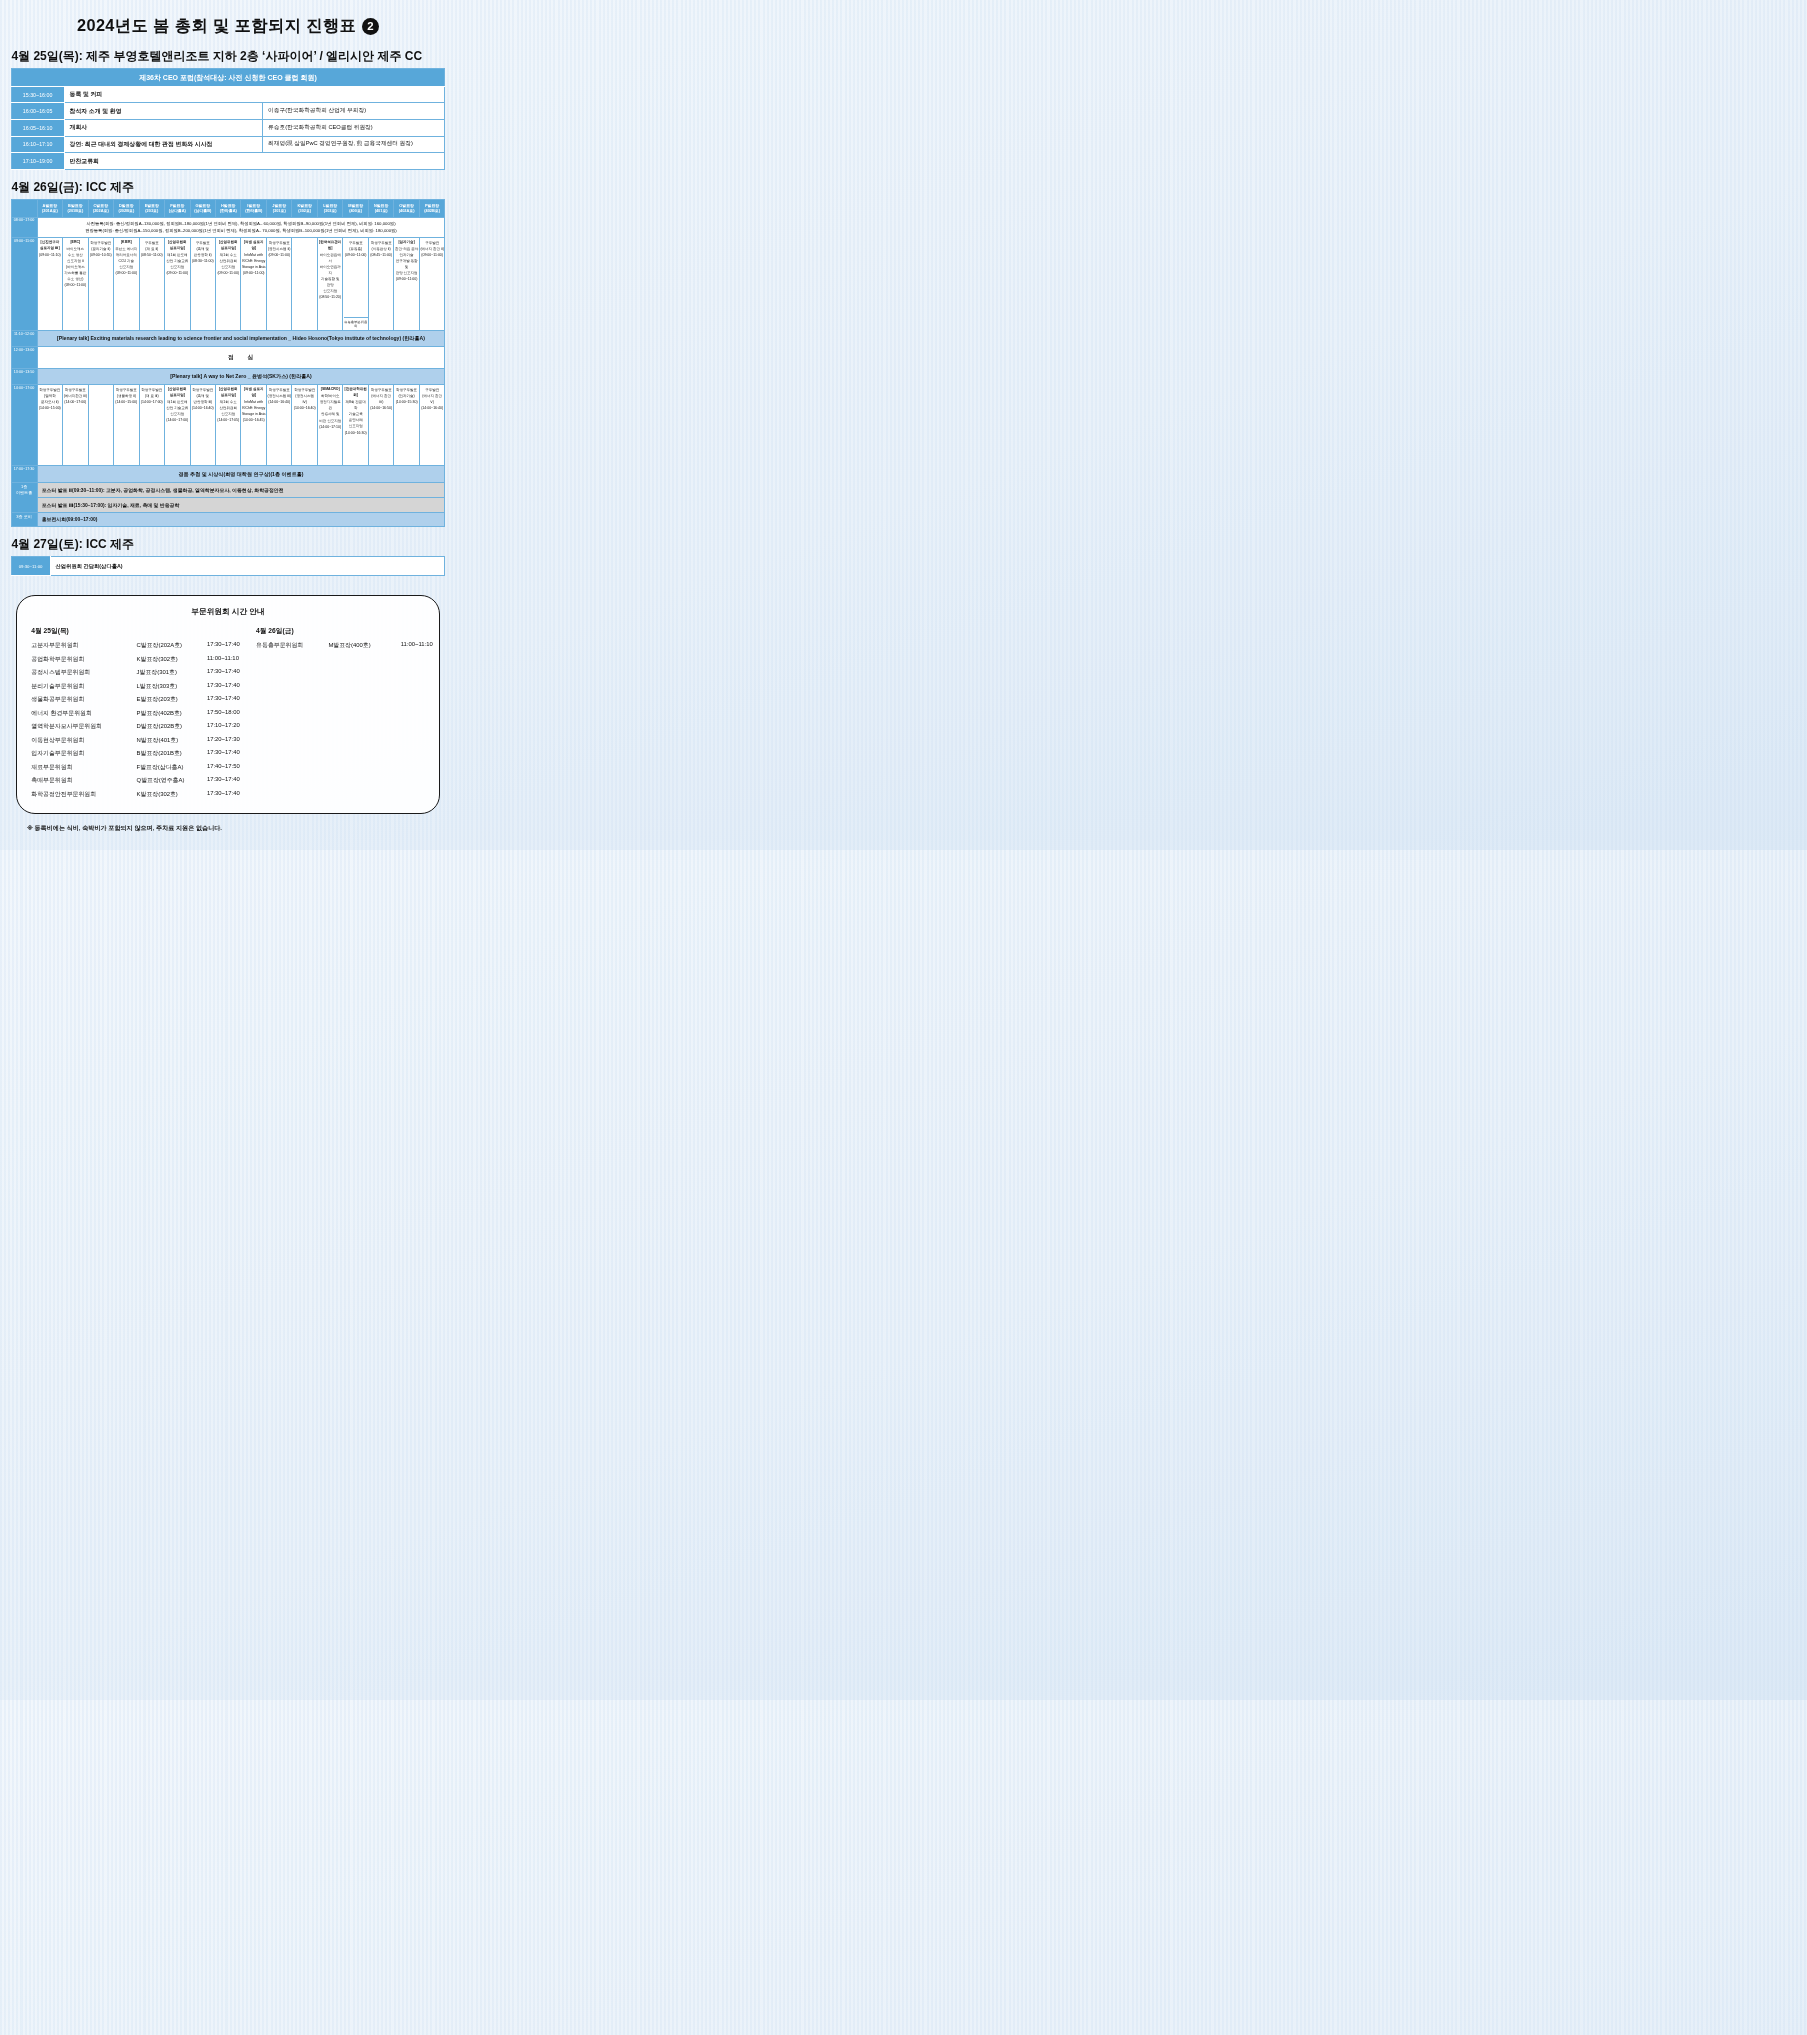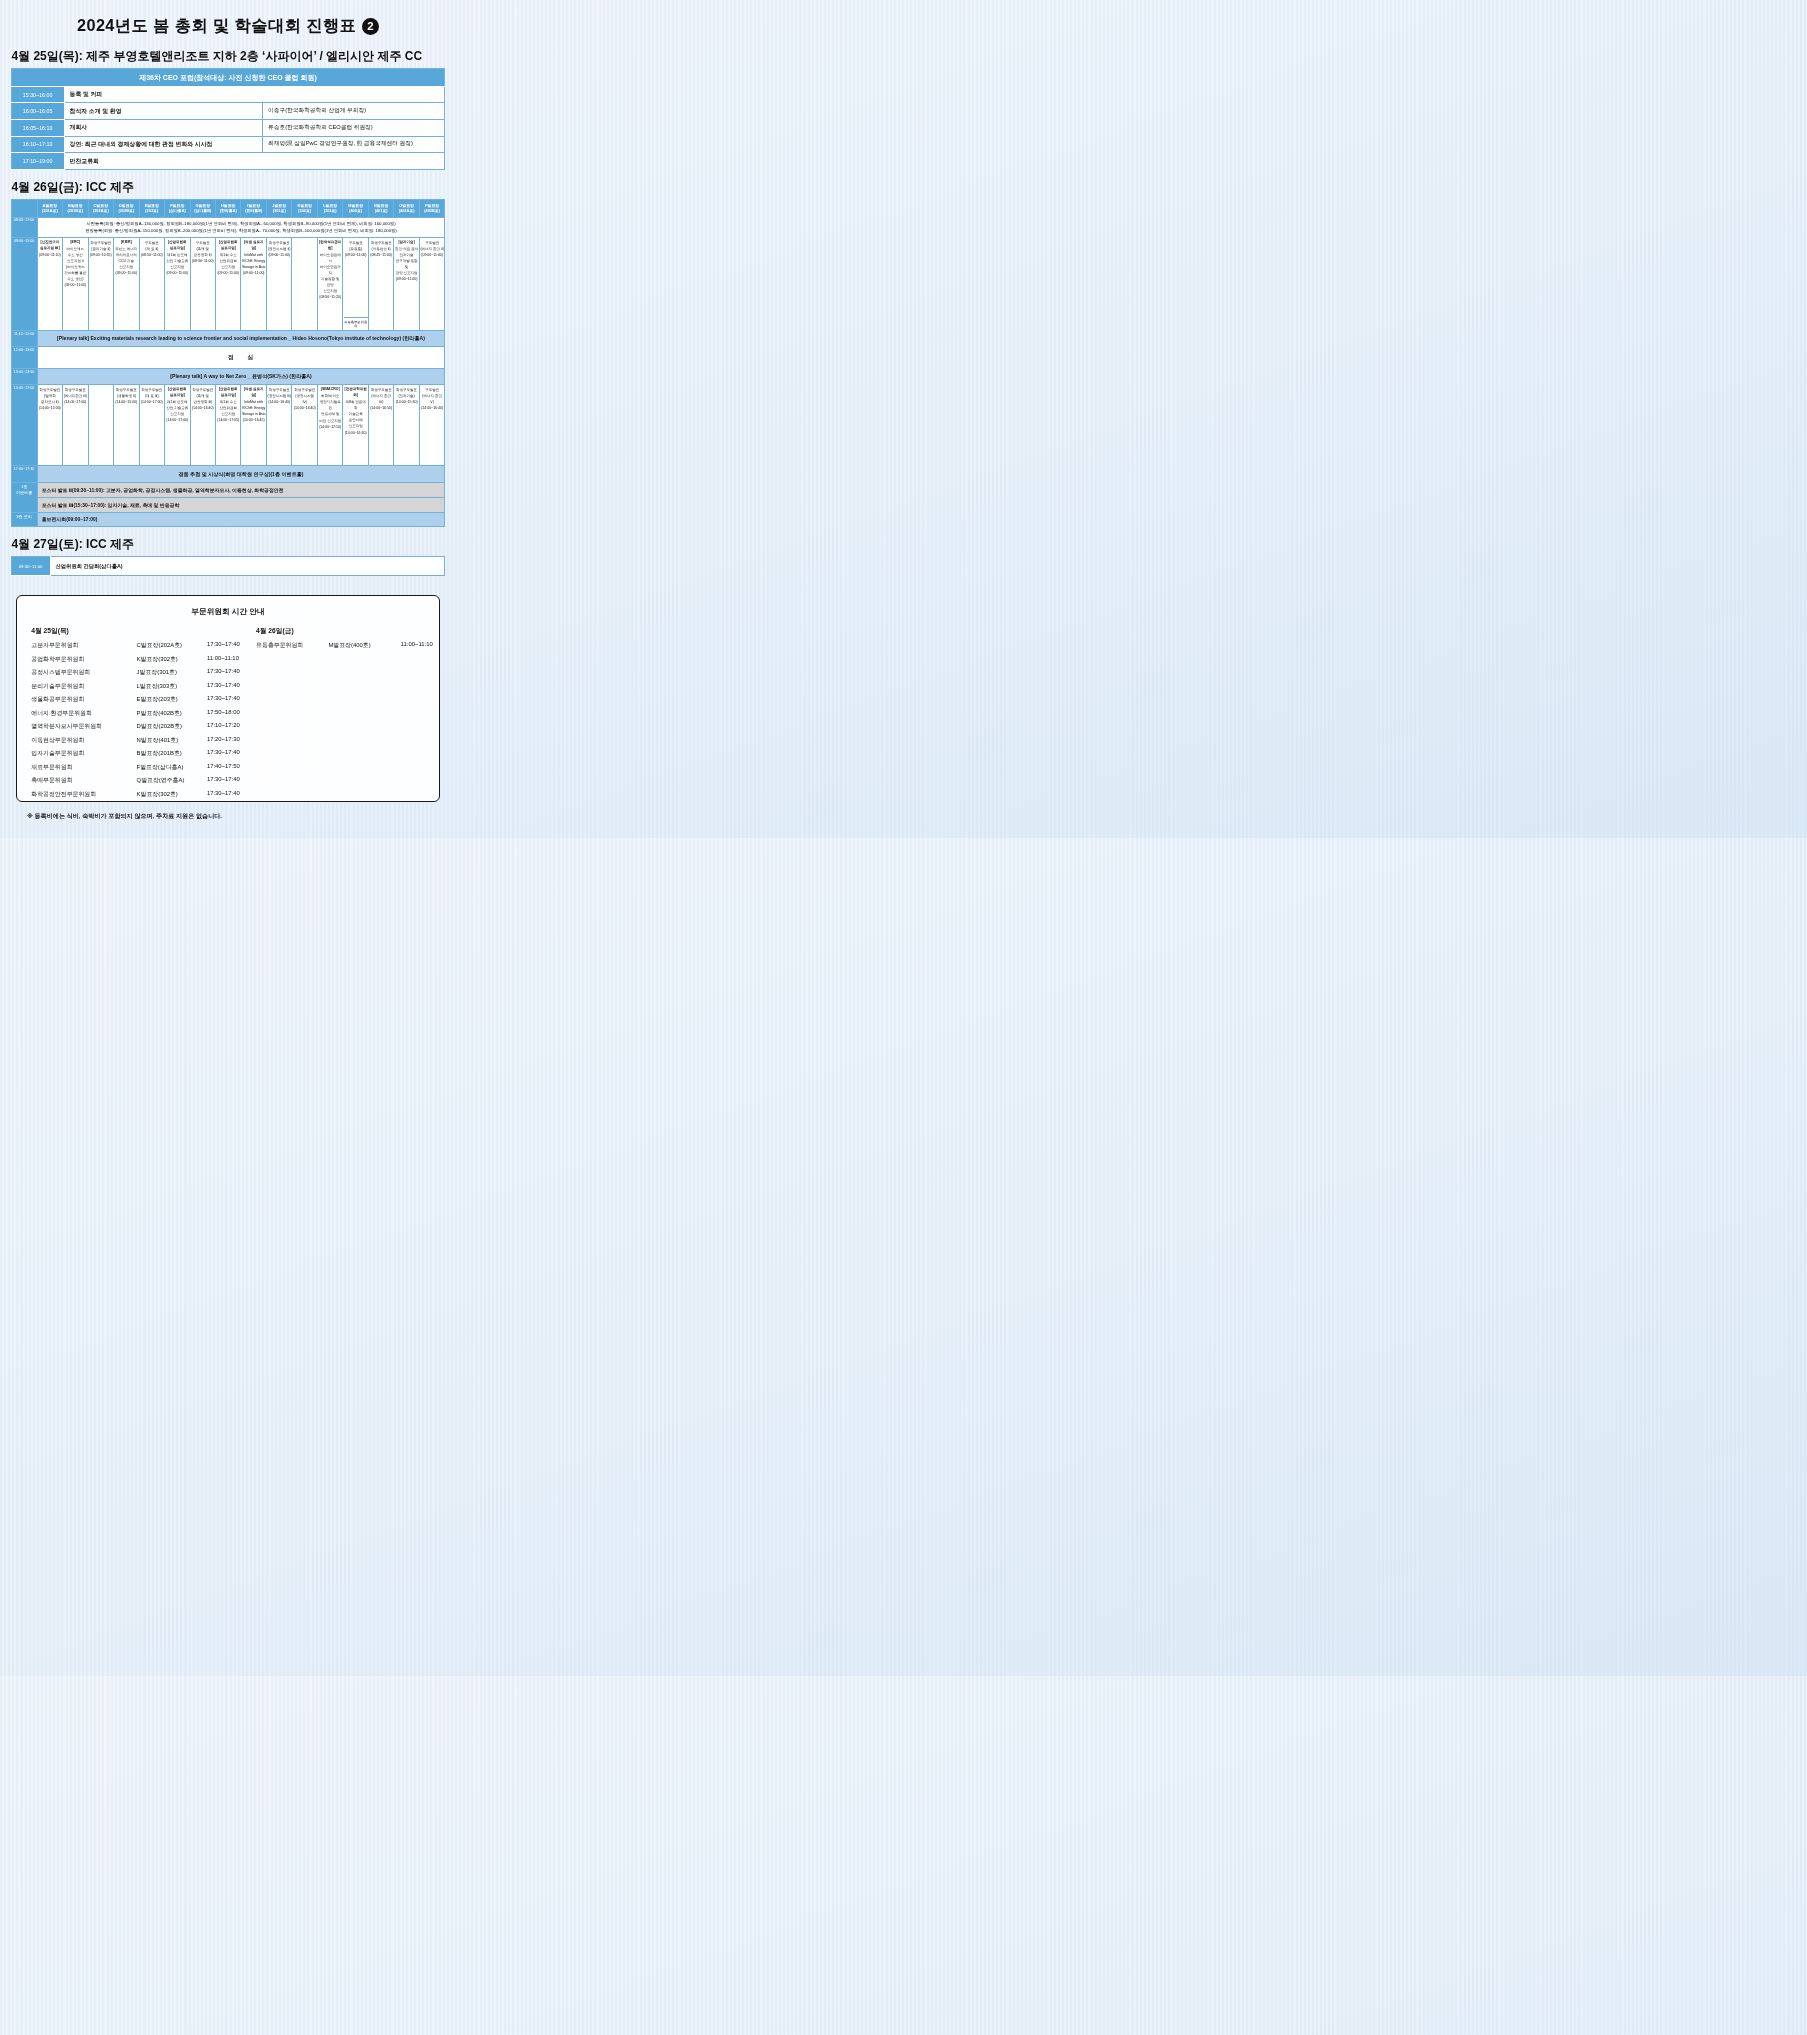--- a/index.html
+++ b/index.html
@@ -77,40 +77,40 @@
     font-size:4.1px;white-space:pre-line;border-bottom:0.8px solid #fff;border-right:1.2px solid #fff;line-height:1.6;
   }
   td.poster{background:var(--row-gray);font-size:4.9px;font-weight:bold;vertical-align:middle;padding:4.1px 4.1px;}
   td.lobby{background:var(--light-blue);font-size:4.9px;font-weight:bold;vertical-align:middle;padding:3.3px 4.1px;}
 
   
   td.a27-text{font-size:5.3px;font-weight:bold;padding:5.7px 4.9px;background:#fff;}
 
   
   .committee-box{
-    margin:19px 5.7px 0 5.7px;border:1.2px solid #1a1a1a;border-radius:6px;
-    background:rgba(255,255,255,.92);padding:9px 14px 2px 14px;
+    margin:19px 5.7px 0 5.7px;border:1.2px solid #1a1a1a;border-radius:19px;
+    background:rgba(255,255,255,.92);padding:9px 14px 14px 14px;
   }
   .committee-box h3{margin:1.6px 0 7.3px 0;text-align:center;font-size:7.7px;font-weight:bold;}
   .cb-cols{display:flex;gap:16.3px;}
   .cb-col{flex:1;}
   .cb-col h4{margin:2.4px 0 5.7px 0;font-size:6.7px;font-weight:bold;}
   .c-grid{display:grid;grid-template-columns:102px 67px auto;row-gap:4.5px;column-gap:3.3px;font-size:5.9px;}
   .c-grid span{white-space:nowrap;}
 
   
   .footnote{margin:10.6px 0 0 16.3px;font-size:6.1px;font-weight:bold;}
 </style>
 </head>
 <body>
 
 <div class="page">
 
   <header class="title-row">
-    <h1>2024년도 봄 총회 및 학술대회 진행표</h1>
+    <h1>2024년도 봄 총회 및 포함되지 진행표</h1>
     <span class="badge">2</span>
   </header>
 
   <section>
     <h2 class="sec-head">4월 25일(목): 제주 부영호텔앤리조트 지하 2층 ‘사파이어’ / 엘리시안 제주 CC</h2>
     <table class="blue-table">
       <tbody>
         <tr>
           <td class="forum-header" colspan="3">제36차 CEO 포럼(참석대상: 사전 신청한 CEO 클럽 회원)</td>
         </tr>

